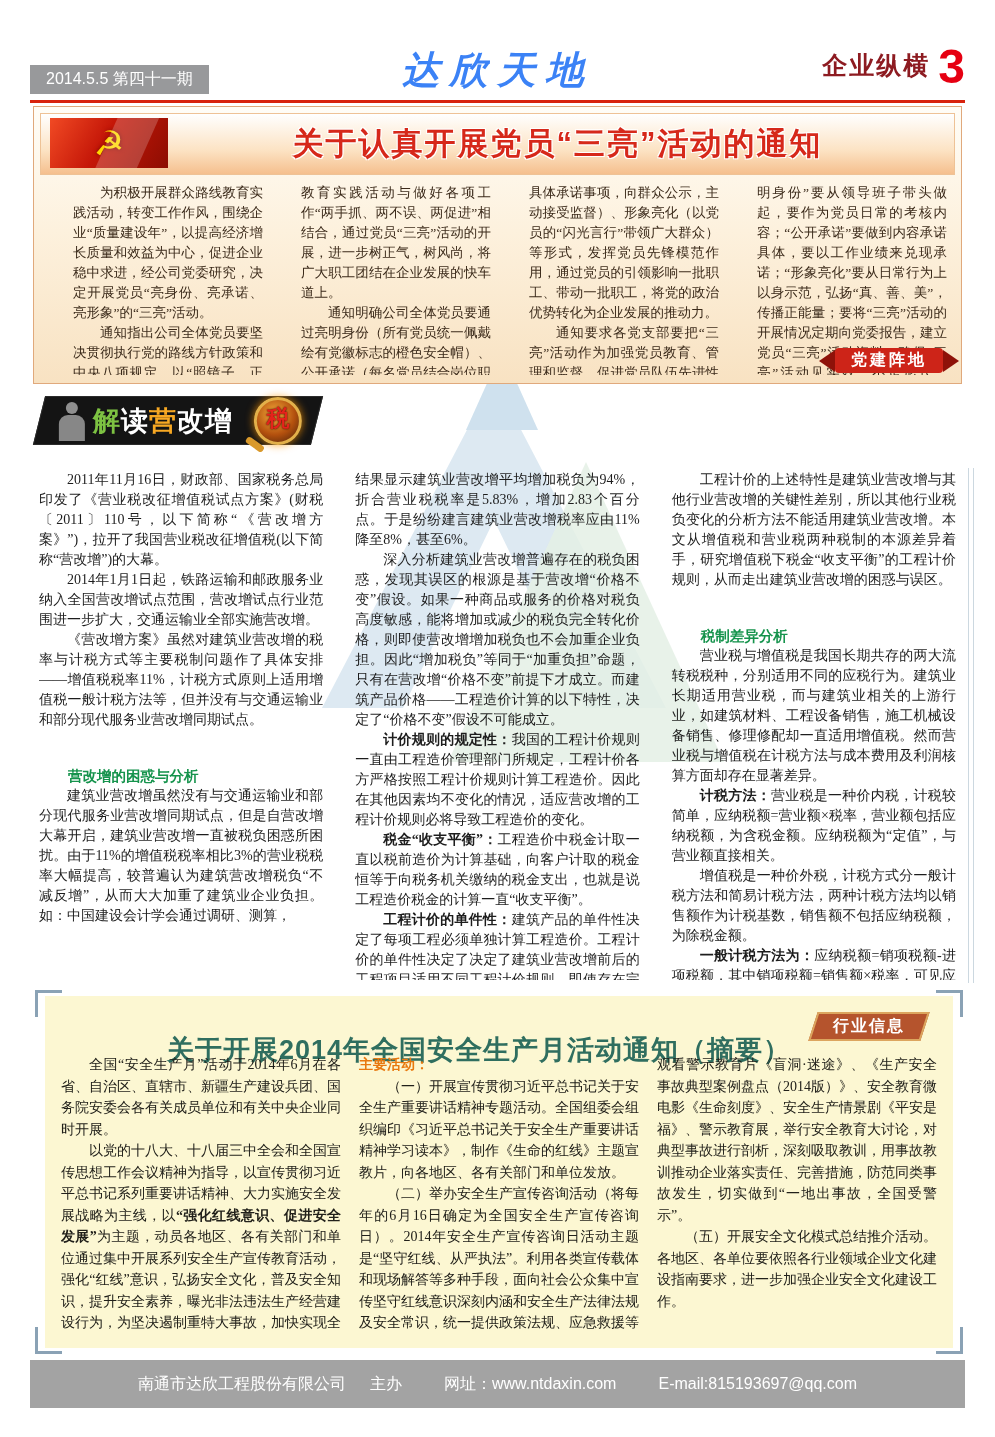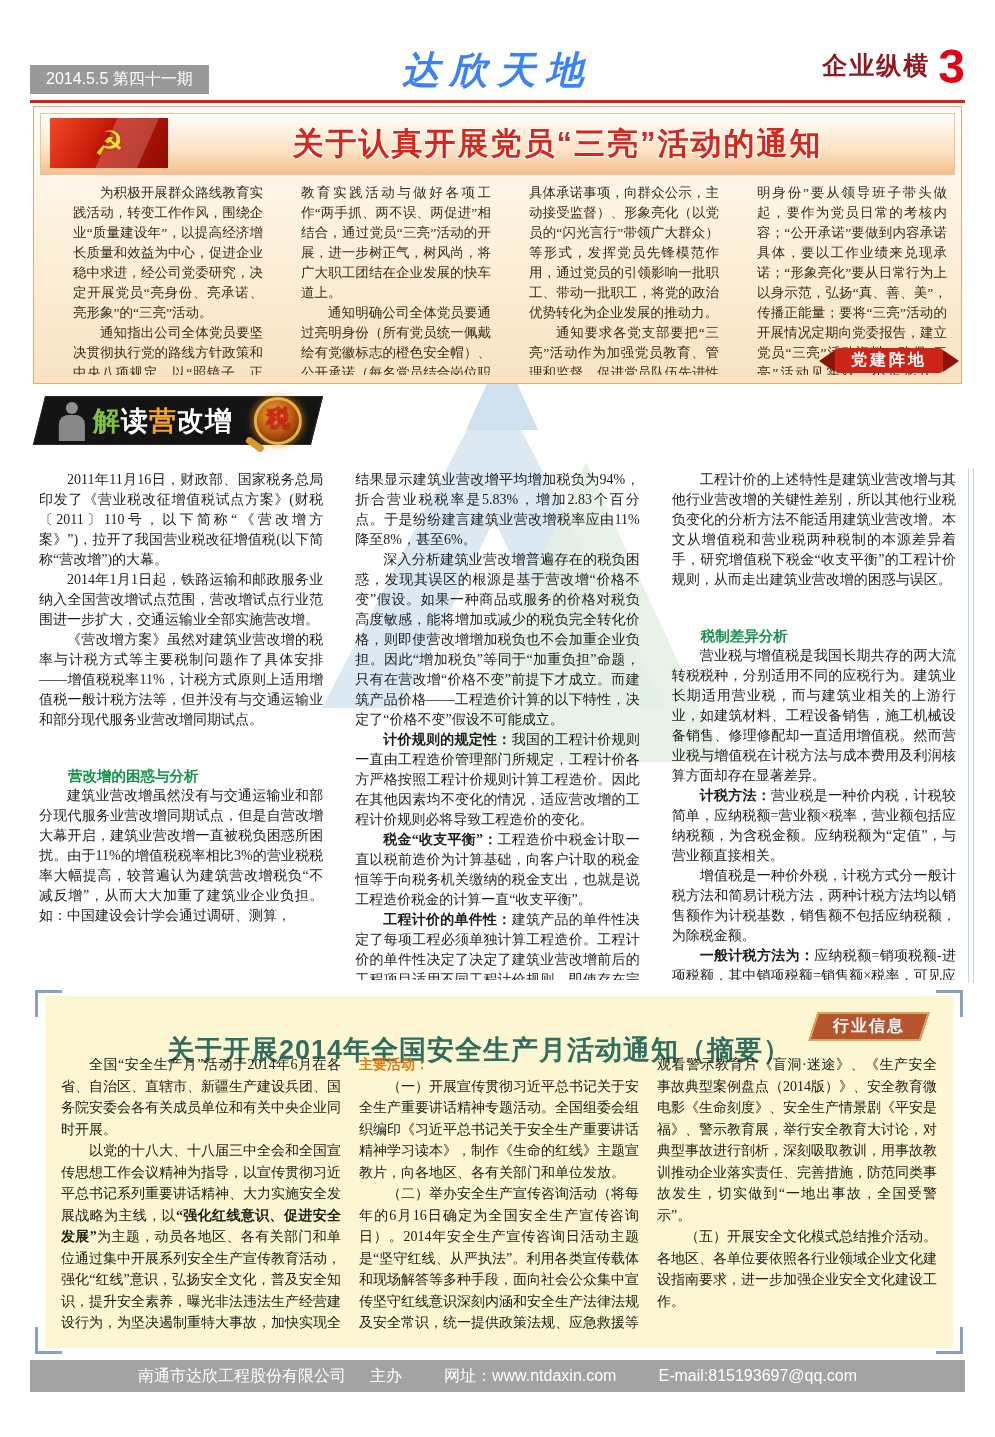--- a/index.html
+++ b/index.html
@@ -85,21 +85,21 @@
   .a3-title{position:absolute;left:110px;right:150px;top:12px;text-align:center;font-family:"Liberation Sans",sans-serif;
       font-weight:bold;font-size:27px;color:#2f6e5f;letter-spacing:1px;margin-top:24px;}
   .ind-badge{position:absolute;right:28px;top:16px;background:#b5542d;border:2px solid #dca55e;color:#fff;
       font-family:"Liberation Sans",sans-serif;font-weight:bold;font-size:16px;padding:2px 18px;transform:skewX(-18deg);letter-spacing:2px;}
   .ind-badge span{display:inline-block;transform:skewX(18deg);}
   .a3-cols{position:absolute;left:16px;right:16px;top:58px;bottom:12px;display:flex;gap:18px;overflow:hidden;
       font-size:14px;line-height:21.5px;color:#21201a;}
   .a3-cols .col{flex:1;min-width:0;}
   .a3 .h{color:#e8790f;font-weight:bold;font-family:Liberation Serif, serif;text-indent:0;}
   
-  .footer{position:absolute;left:30px;right:30px;top:1360px;height:32px;background:#a3a3a3;z-index:2;
+  .footer{position:absolute;left:30px;right:30px;top:1360px;height:48px;background:#a3a3a3;z-index:2;
       display:flex;align-items:center;justify-content:center;gap:42px;color:#fff;
       font-family:"Liberation Sans",sans-serif;font-size:16px;}
   .footer .grp{display:flex;gap:24px;}
 </style>
 </head>
 <body>
 
 <div class="page">
 
   <div class="wm">

